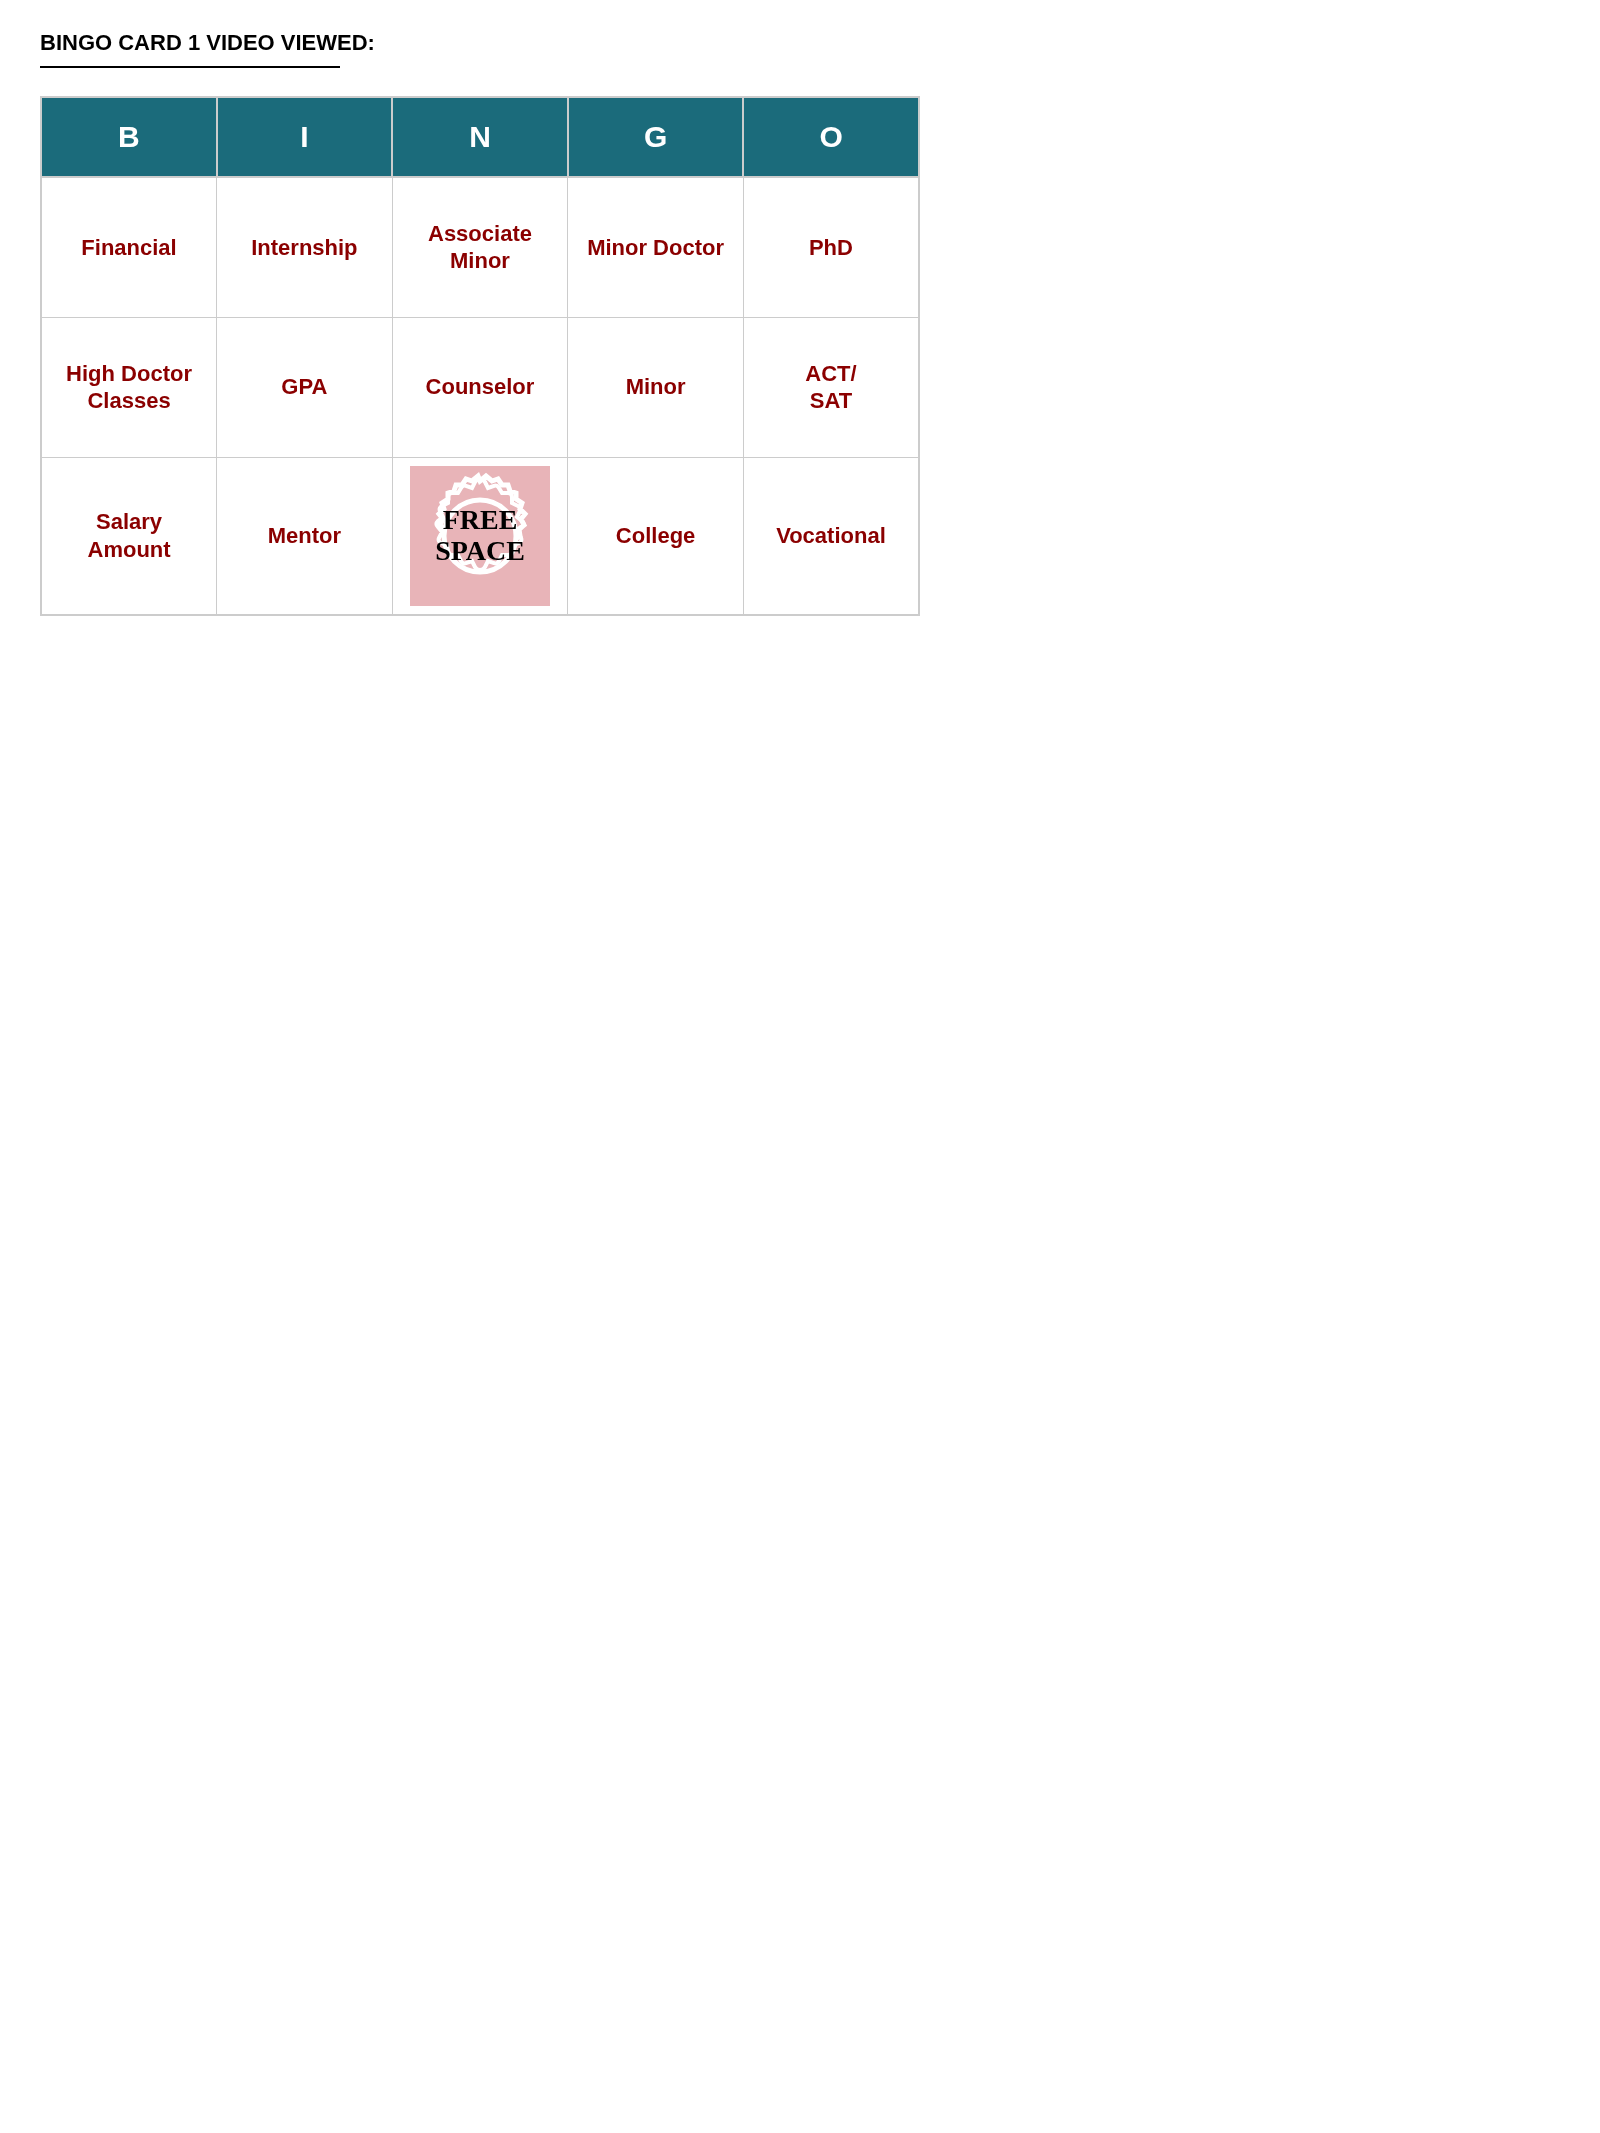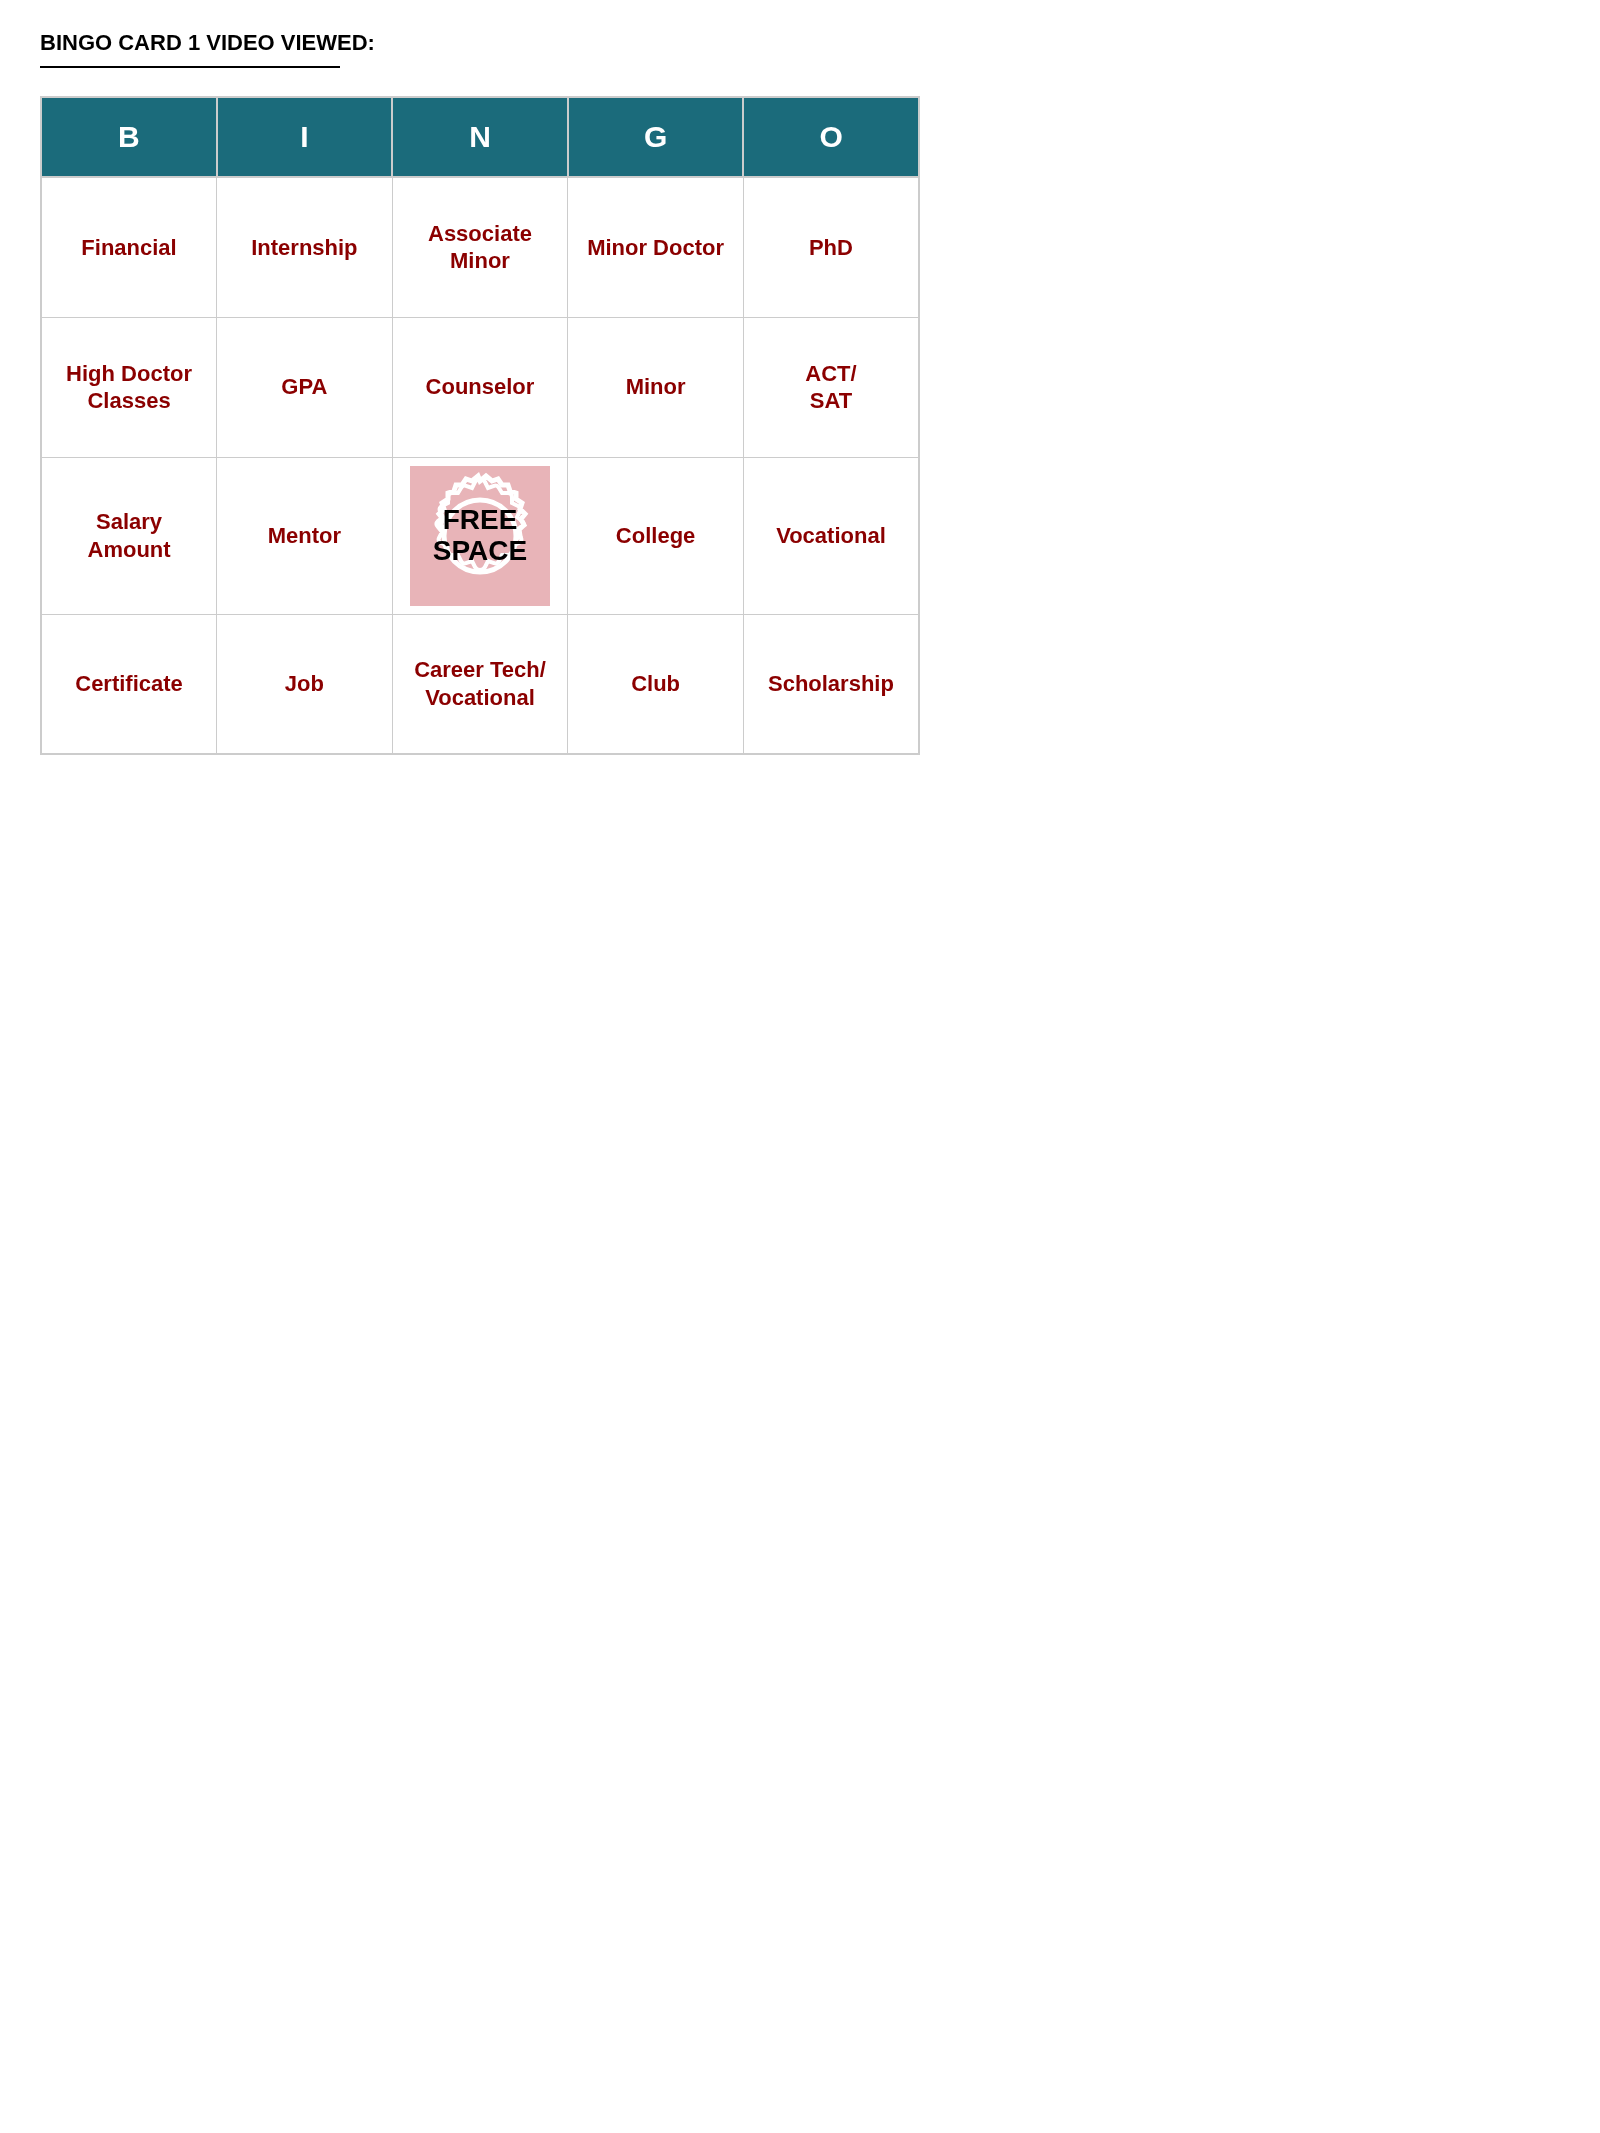--- a/index.html
+++ b/index.html
@@ -91,20 +91,21 @@
     }
 
     .free-space-text {
       font-size: 28px;
       font-weight: 900;
       color: #000000;
       text-align: center;
       line-height: 1.1;
       position: relative;
       z-index: 2;
+      font-family: Liberation Serif, serif;
     }
 
     .gear-svg {
       position: absolute;
       top: 0;
       left: 0;
       width: 100%;
       height: 100%;
     }
   </style>
@@ -178,21 +179,14 @@
                 C61,9 63,8 65,8 Z
               " fill="none" stroke="white" stroke-width="4"></path>
             </svg>
             <span class="free-space-text">FREE<br>SPACE</span>
           </div>
         </div>
       </td>
         <td><span class="cell-text">College</span></td>
         <td><span class="cell-text">Vocational</span></td>
       </tr>
-      <tr>
-        <td><span class="cell-text">Certificate</span></td>
-        <td><span class="cell-text">Job</span></td>
-        <td><span class="cell-text">Career Tech/<br> Vocational</span></td>
-        <td><span class="cell-text">Club</span></td>
-        <td><span class="cell-text">Scholarship</span></td>
-      </tr>
     </tbody>
 </table>
 
 </body></html>

